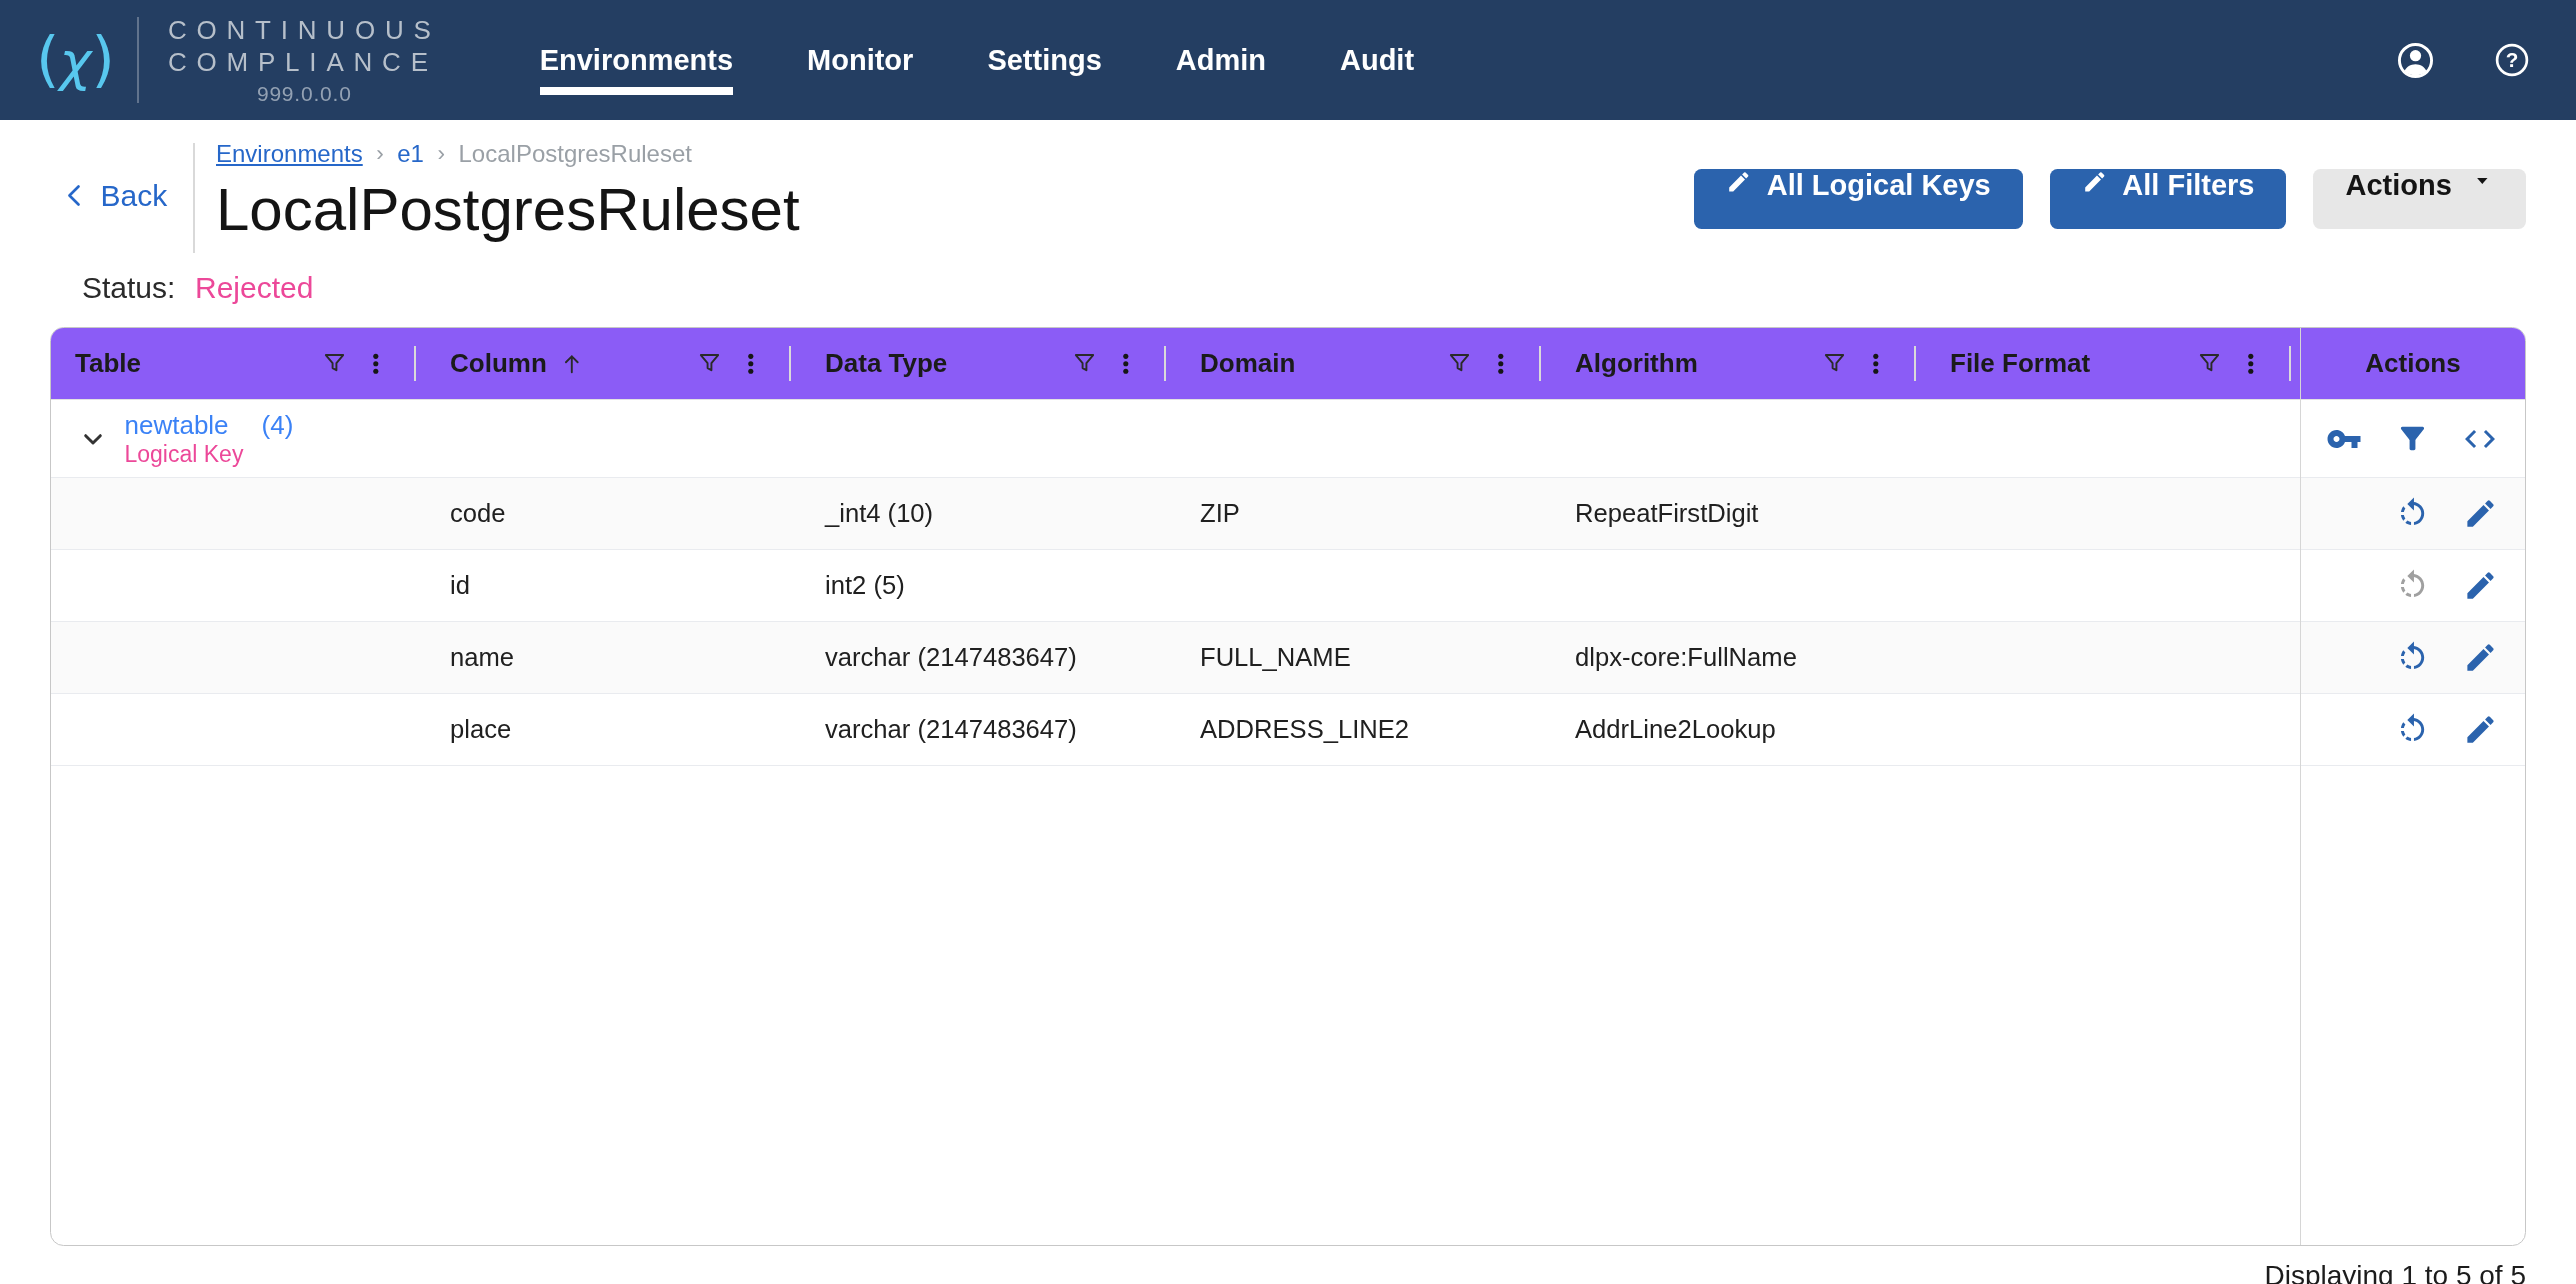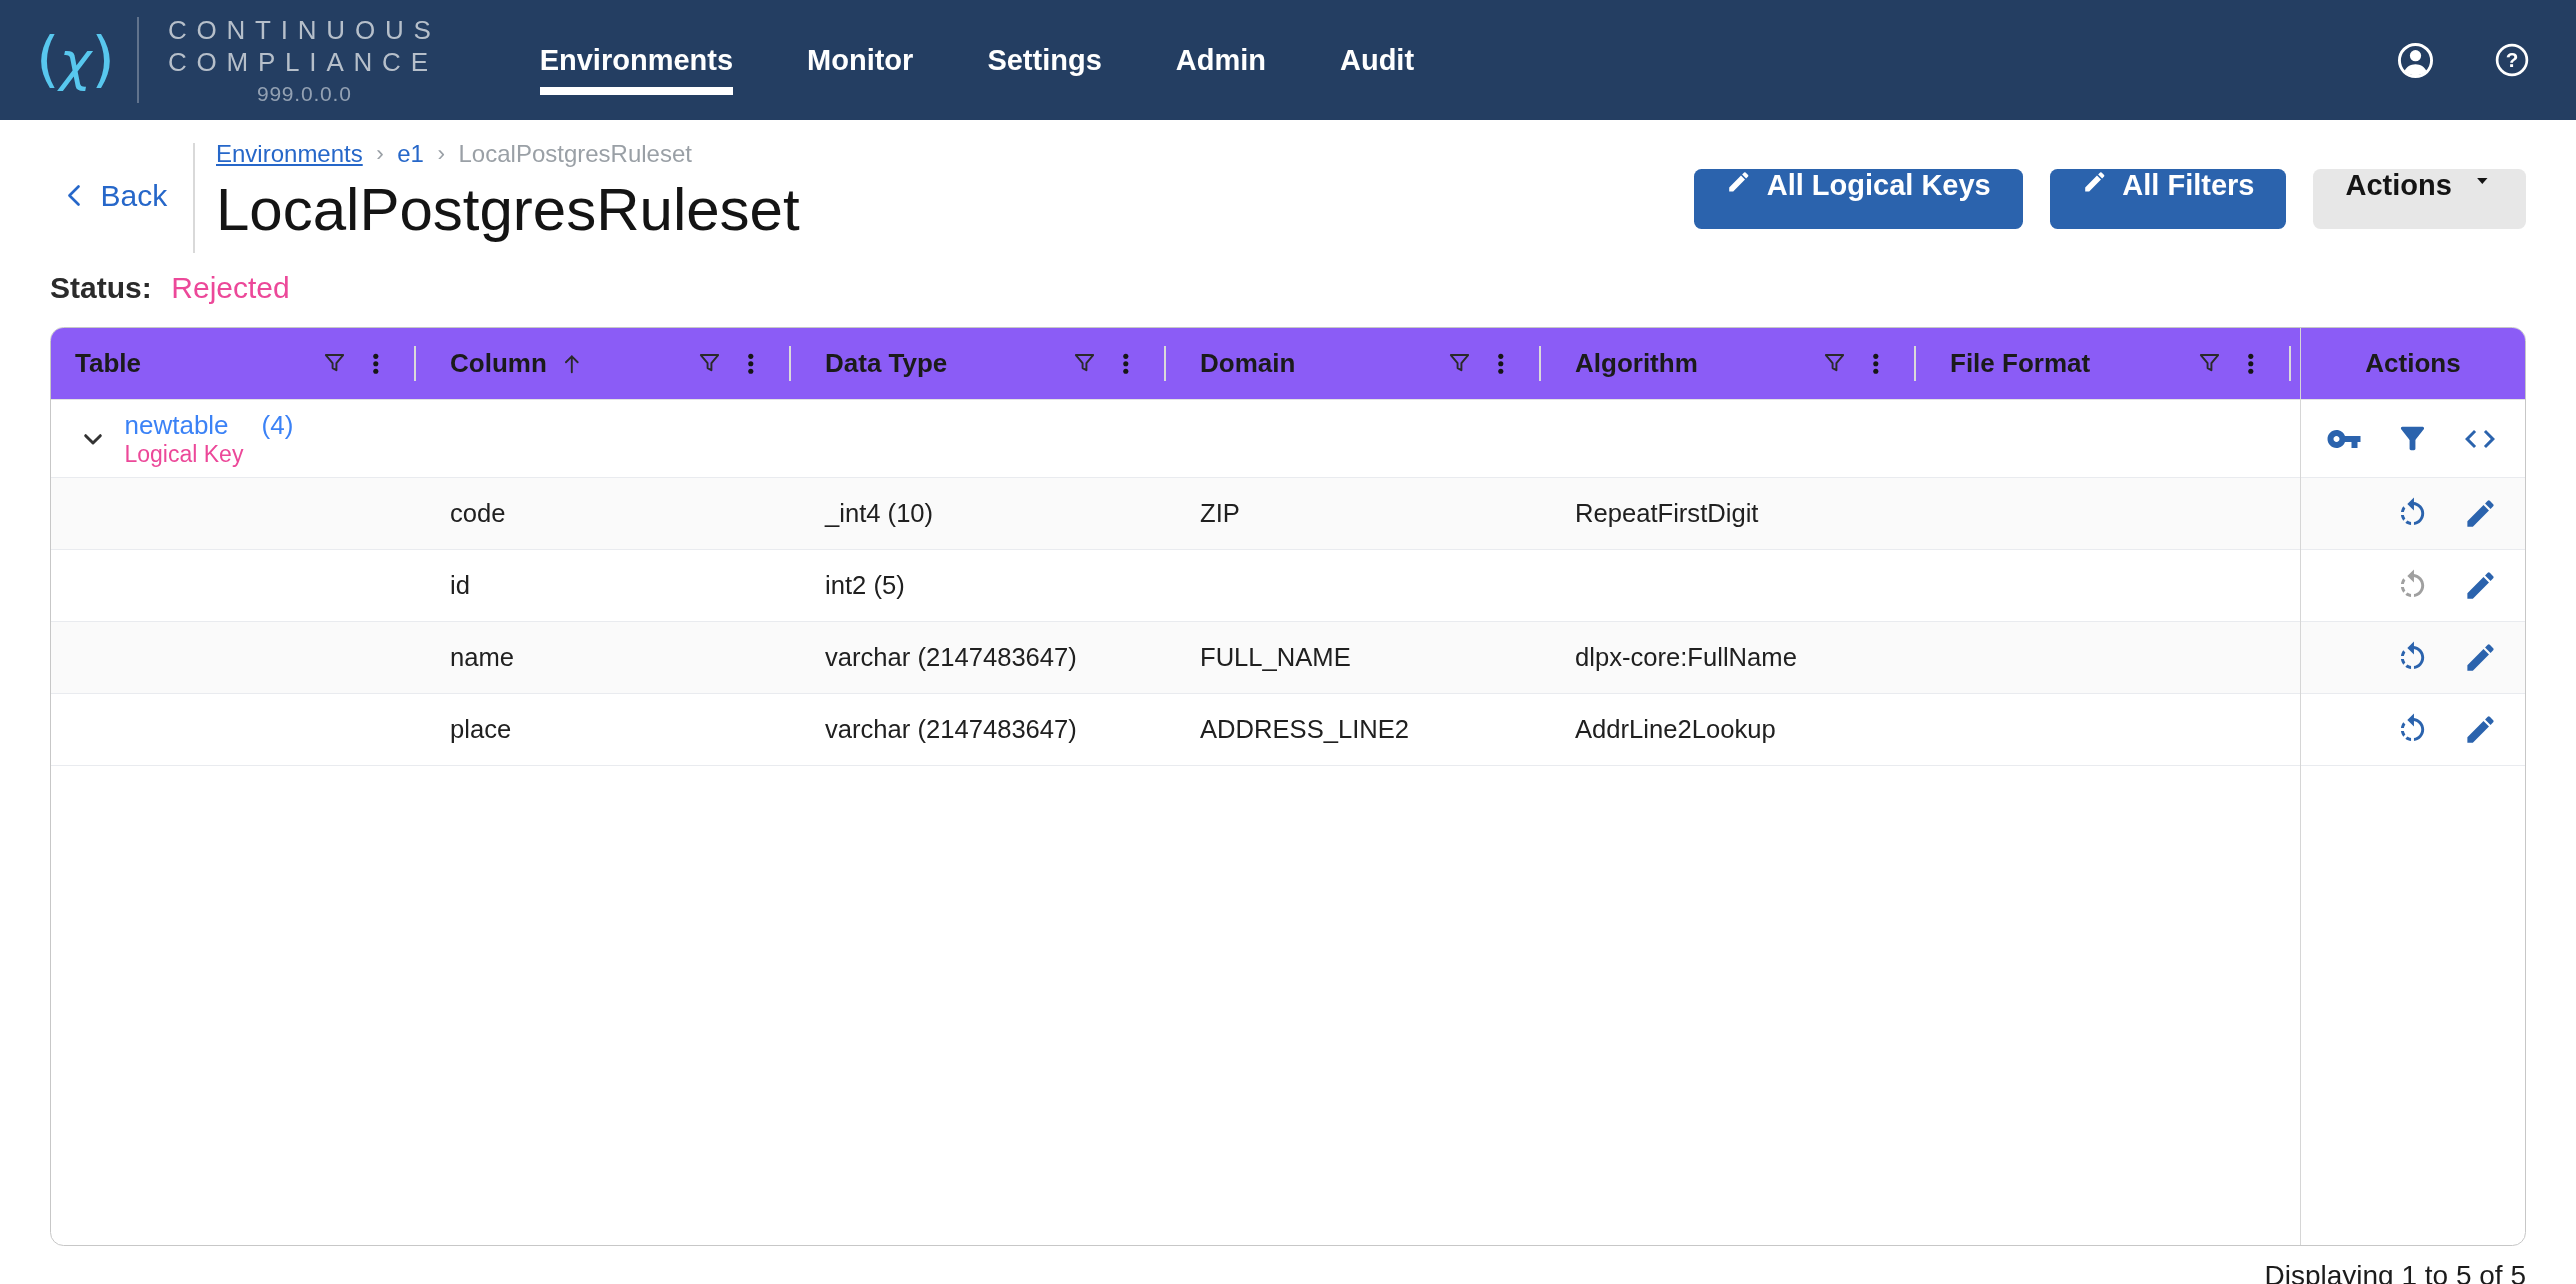--- a/index.html
+++ b/index.html
@@ -35,21 +35,21 @@
   .page-title { font-size:60px; font-weight:400; color:#141414; margin-top:7.5px; letter-spacing:0; }
   .head-buttons { position:absolute; right:0; top:29px; display:flex; align-items:center; gap:27px; }
   .btn { height:60px; border:none; border-radius:7.5px; display:flex; align-items:flex-start; gap:15px;
          padding:0 32px; font-size:29px; font-weight:700; cursor:pointer;
          font-family:"Liberation Sans", sans-serif; }
   .btn-primary { background:#2b63ad; color:#ffffff; }
   .btn-neutral { background:#e7e7e7; color:#141414; gap:19.6px; }
 
   
   .status-row { margin:12px 50px 22.6px; font-size:30px; display:flex; gap:19.6px; }
-  .status-label { color:#2b2b2b; font-weight:700; }
+  .status-label { color:#2b2b2b; font-weight:400;margin-left:32px; }
   .status-value { color:#ec4899; }
 
   
   .card { margin:0 50px; position:relative; height:919px; background:#ffffff;
           border:1.5px solid #c7c7c7; border-radius:13.5px; overflow:hidden; }
   .actions-line { position:absolute; top:0; bottom:0; right:224px; width:1.5px; background:#d6d6d6; }
 
   .thead { display:flex; height:72px; background:#8b5cf6; border-bottom:1.5px solid #e2e2e2; }
   .th { flex:1; display:flex; align-items:center; padding:0 10.5px 0 24px;
         font-size:26px; font-weight:700; color:#1b1b1b; }

